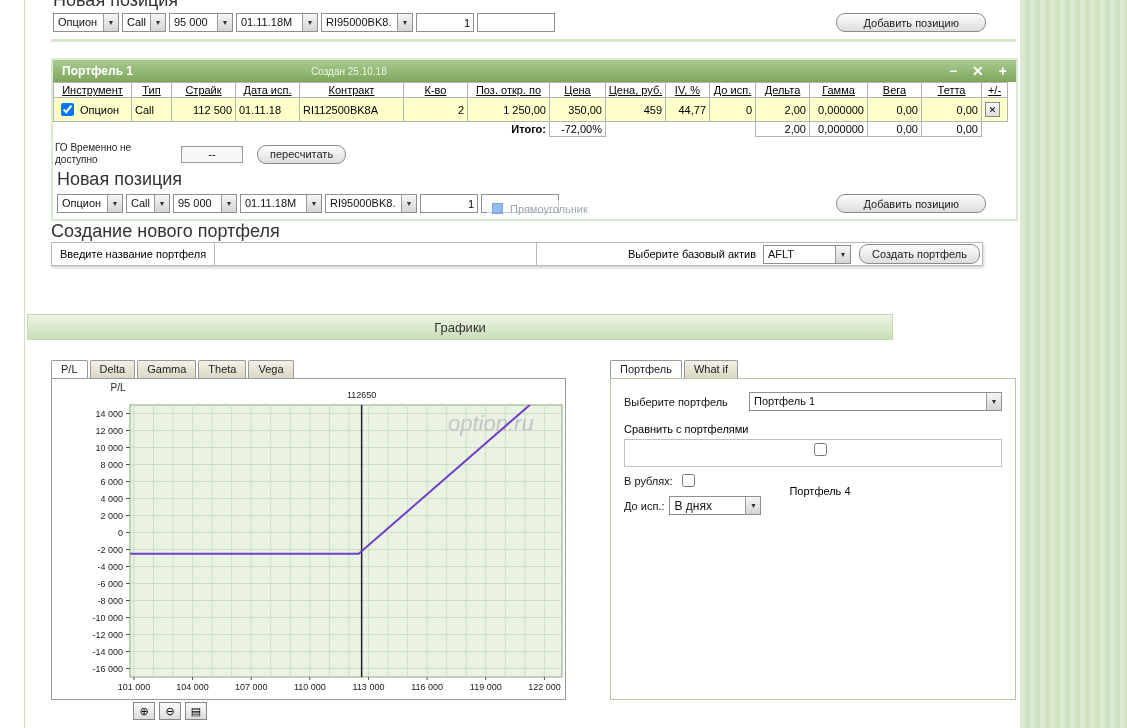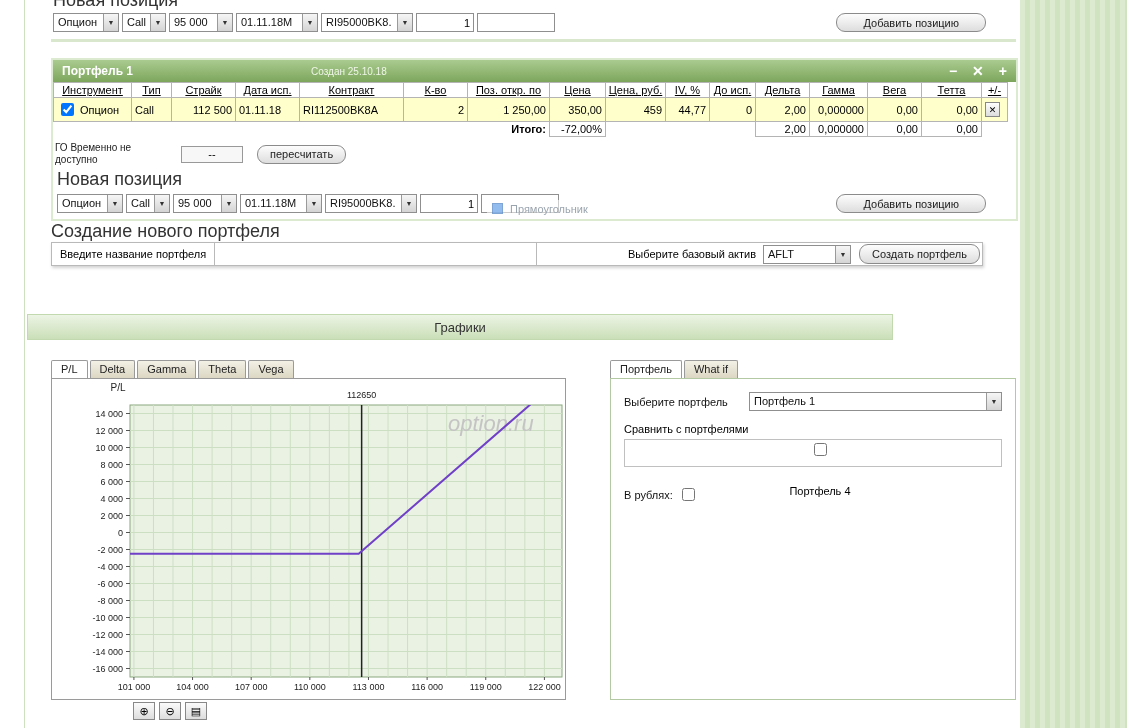--- a/index.html
+++ b/index.html
@@ -87,21 +87,21 @@
   .zoom-btn { width:22px; height:18px; padding:0; font-size:11px; border:1px solid #888;
     background:linear-gradient(#fbfbfb,#ddd); }
 
   .panel-col { margin-left:42px; width:406px; }
   .panel-box { border:1px solid #b3c9a3; height:322px; background:#fff; padding:13px 13px; }
   .prow { display:flex; align-items:center; font-size:11px; color:#111; }
   .portfolio-select { width:253px; margin-left:auto; }
   .compare-label { margin-top:12px; font-size:11px; }
   .compare-box { border:1px solid #c0c0c0; height:28px; margin-top:4px; display:flex; align-items:center;
     padding-left:14px; gap:26px; font-size:11px;flex-direction:column; }
-  .rub-row { margin-top:18px; gap:5px; }
+  .rub-row { margin-top:4px; gap:5px; }
   .days-row { margin-top:6px; gap:5px; }
   .days-select { width:92px; font-size:12px; }
 
   
   .annotation { position:absolute; left:487px; top:188px; width:208px; height:17px;
     background:rgba(255,255,255,.55); display:flex; align-items:center; gap:7px; padding-left:5px;
     font-size:11px; color:#9aa4ae; z-index:5;margin-top:12px; }
   .ann-icon { width:11px; height:11px; background:#6ea6e8; border:1px solid #5488c6; opacity:.75; }
 </style>
 </head>
@@ -406,20 +406,27 @@
           </div>
           <div class="compare-label">Сравнить с портфелями</div>
           <div class="compare-box">
             <input type="checkbox" style="">
             <span>Портфель 4</span>
           </div>
           <div class="prow rub-row">
             <span>В рублях:</span>
             <input type="checkbox" style="">
           </div>
+          <div class="prow days-row">
+            <span>До исп.:</span>
+            <div class="fsel days-select">
+              <span class="txt">В днях</span>
+              <span class="arw">▼</span>
+            </div>
+          </div>
         </div>
       </div>
     </div>
   </div>
 
   <div class="annotation">
     <span class="ann-icon"></span>
     <span>Прямоугольник</span>
   </div>
 </div>

